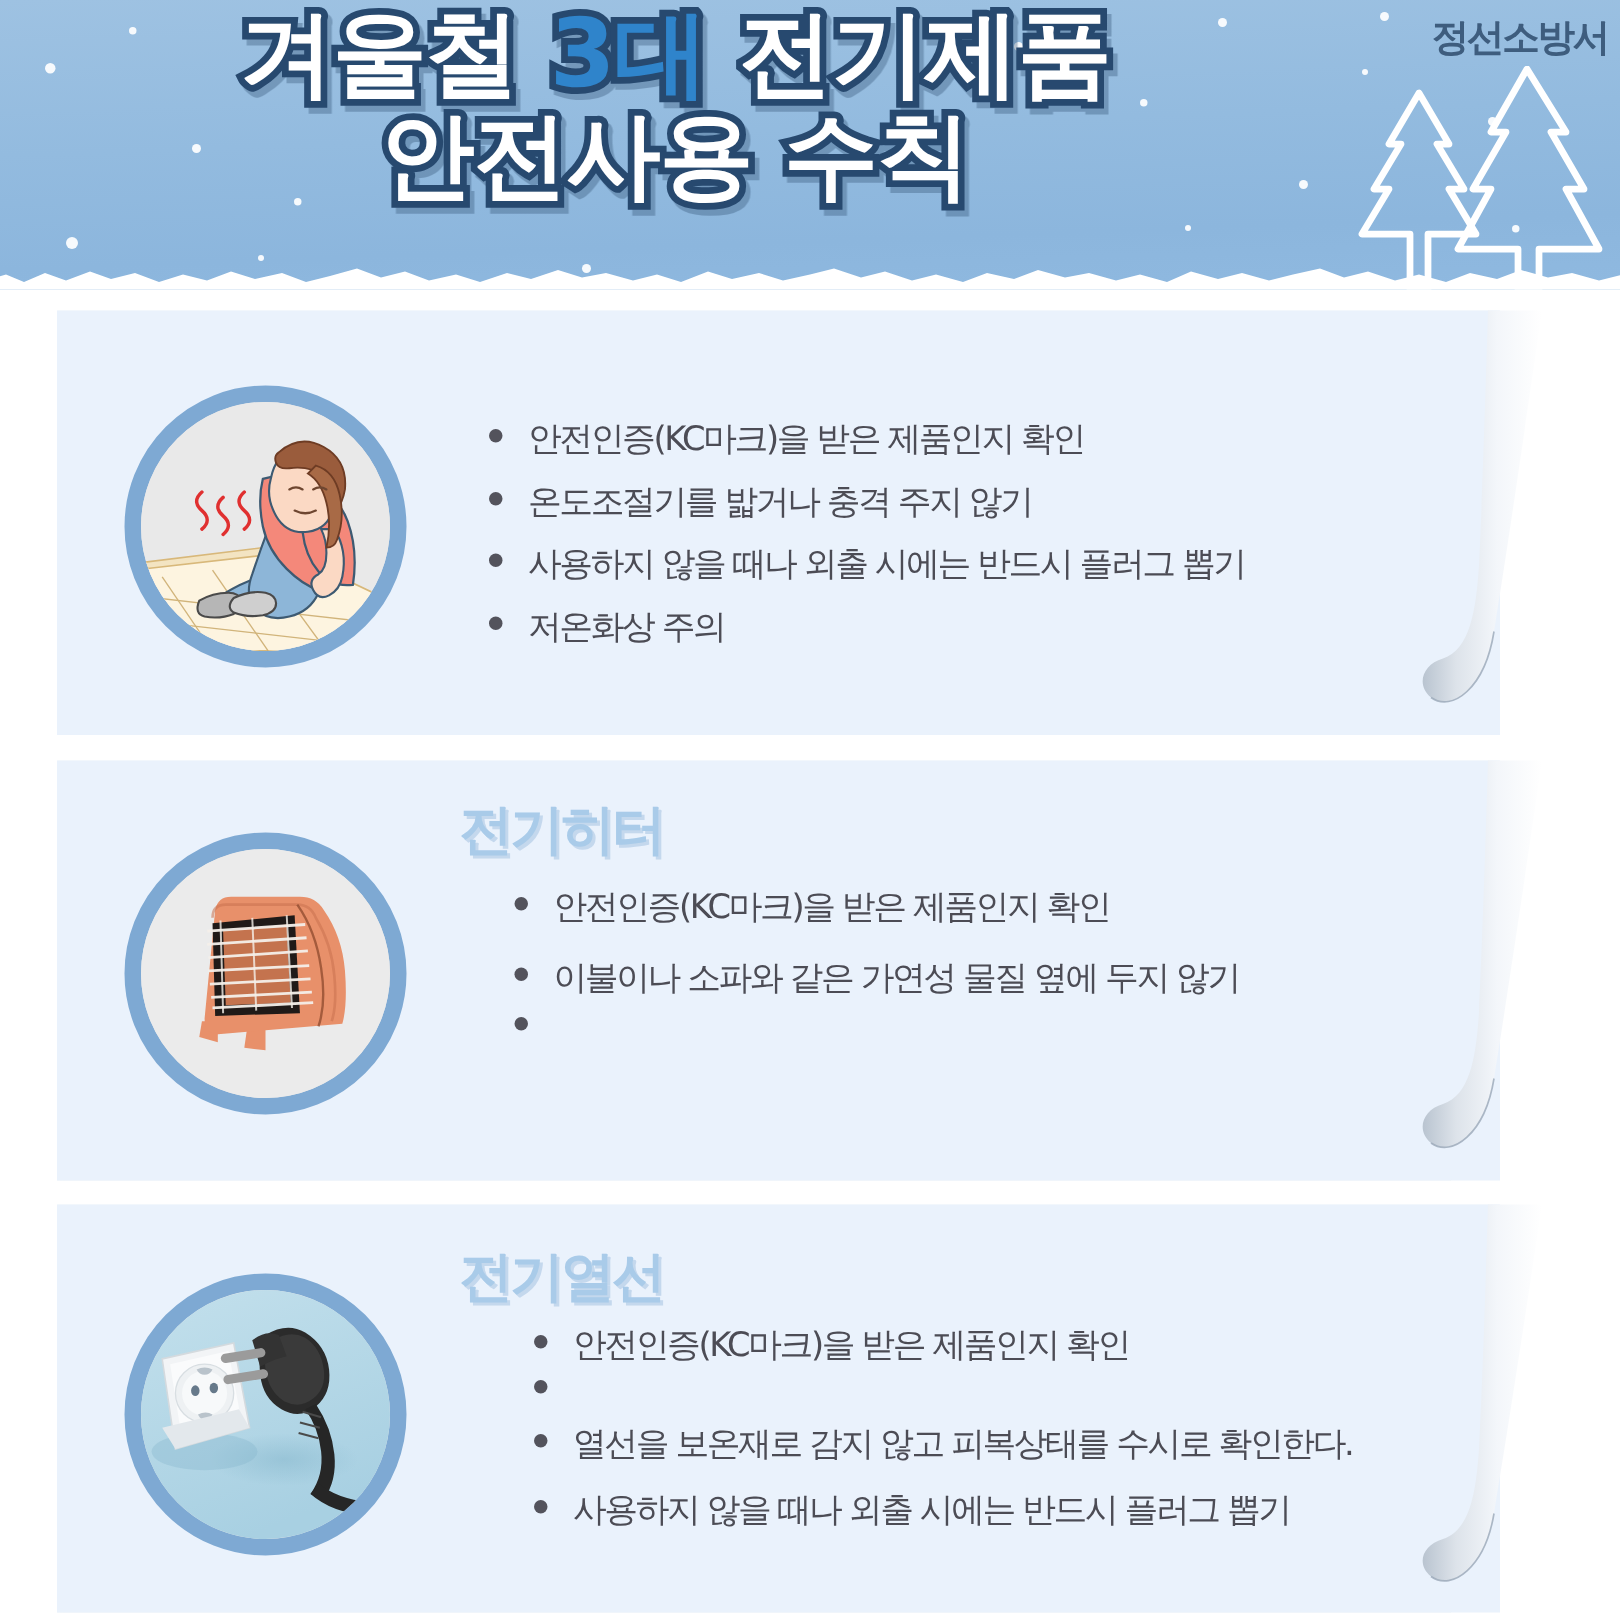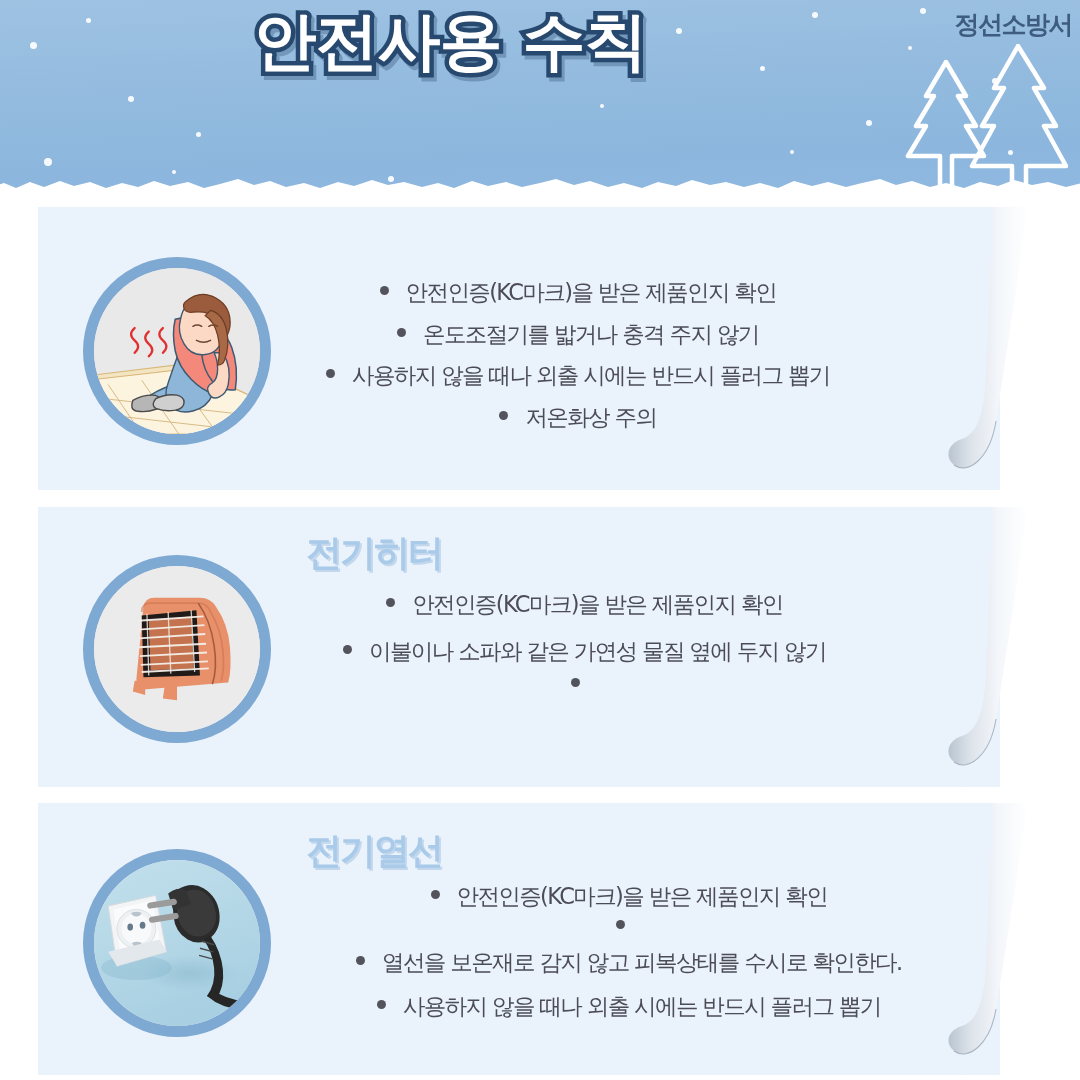--- a/index.html
+++ b/index.html
@@ -95,21 +95,20 @@
 
   .bullets{ position:absolute; list-style:none; }
   .bullets li{
     display:flex; align-items:baseline;
     font-family:"DejaVu Sans","Liberation Sans",sans-serif;
     font-size:22.5px;
     font-weight:500;
     color:#4c4c55;
     letter-spacing:-1.6px;
     white-space:nowrap;
-    justify-content:center;
   }
   .bullets li .dot{
     width:9px; height:9px; border-radius:50%;
     background:#53535c; flex:0 0 9px;
     margin-right:17px; position:relative; top:-5px;
   }
 
   
   #card-1{ left:38px; top:207px; width:962px; height:283px; }
   #card-1 .circle{ left:45px; top:50px; width:188px; height:188px; }
@@ -147,20 +146,21 @@
   <div class="snowflake" style="left:812px;top:12px;width:6px;height:6px;"></div>
   <div class="snowflake" style="left:866px;top:120px;width:6px;height:6px;"></div>
   <div class="snowflake" style="left:920px;top:8px;width:6px;height:6px;"></div>
   <div class="snowflake" style="left:908px;top:46px;width:4px;height:4px;"></div>
   <div class="snowflake" style="left:992px;top:78px;width:6px;height:6px;"></div>
   <div class="snowflake" style="left:1008px;top:150px;width:5px;height:5px;"></div>
   <div class="snowflake" style="left:600px;top:104px;width:4px;height:4px;"></div>
   <div class="snowflake" style="left:790px;top:150px;width:4px;height:4px;"></div>
 
   <div class="title-wrap">
+    <div class="title-line"><span>겨울철 </span><span class="hl">3대</span><span> 전기제품</span></div>
     <div class="title-line title-line-2">안전사용 수칙</div>
   </div>
 
   <div class="org-logo">정선소방서</div>
 
   <div class="trees">
     <svg viewBox="0 0 190 150" xmlns="http://www.w3.org/2000/svg">
       <g fill="none" stroke="#ffffff" stroke-width="4.5" stroke-linejoin="round">
         <path d="M60 18 L40 52 L48 52 L30 82 L40 82 L22 112 L54 112 L54 150 L66 150 L66 112 L98 112 L80 82 L90 82 L72 52 L80 52 Z"></path>
         <path d="M132 2 L108 44 L118 44 L96 82 L108 82 L86 122 L126 122 L126 150 L140 150 L140 122 L180 122 L158 82 L170 82 L148 44 L158 44 Z"></path>

